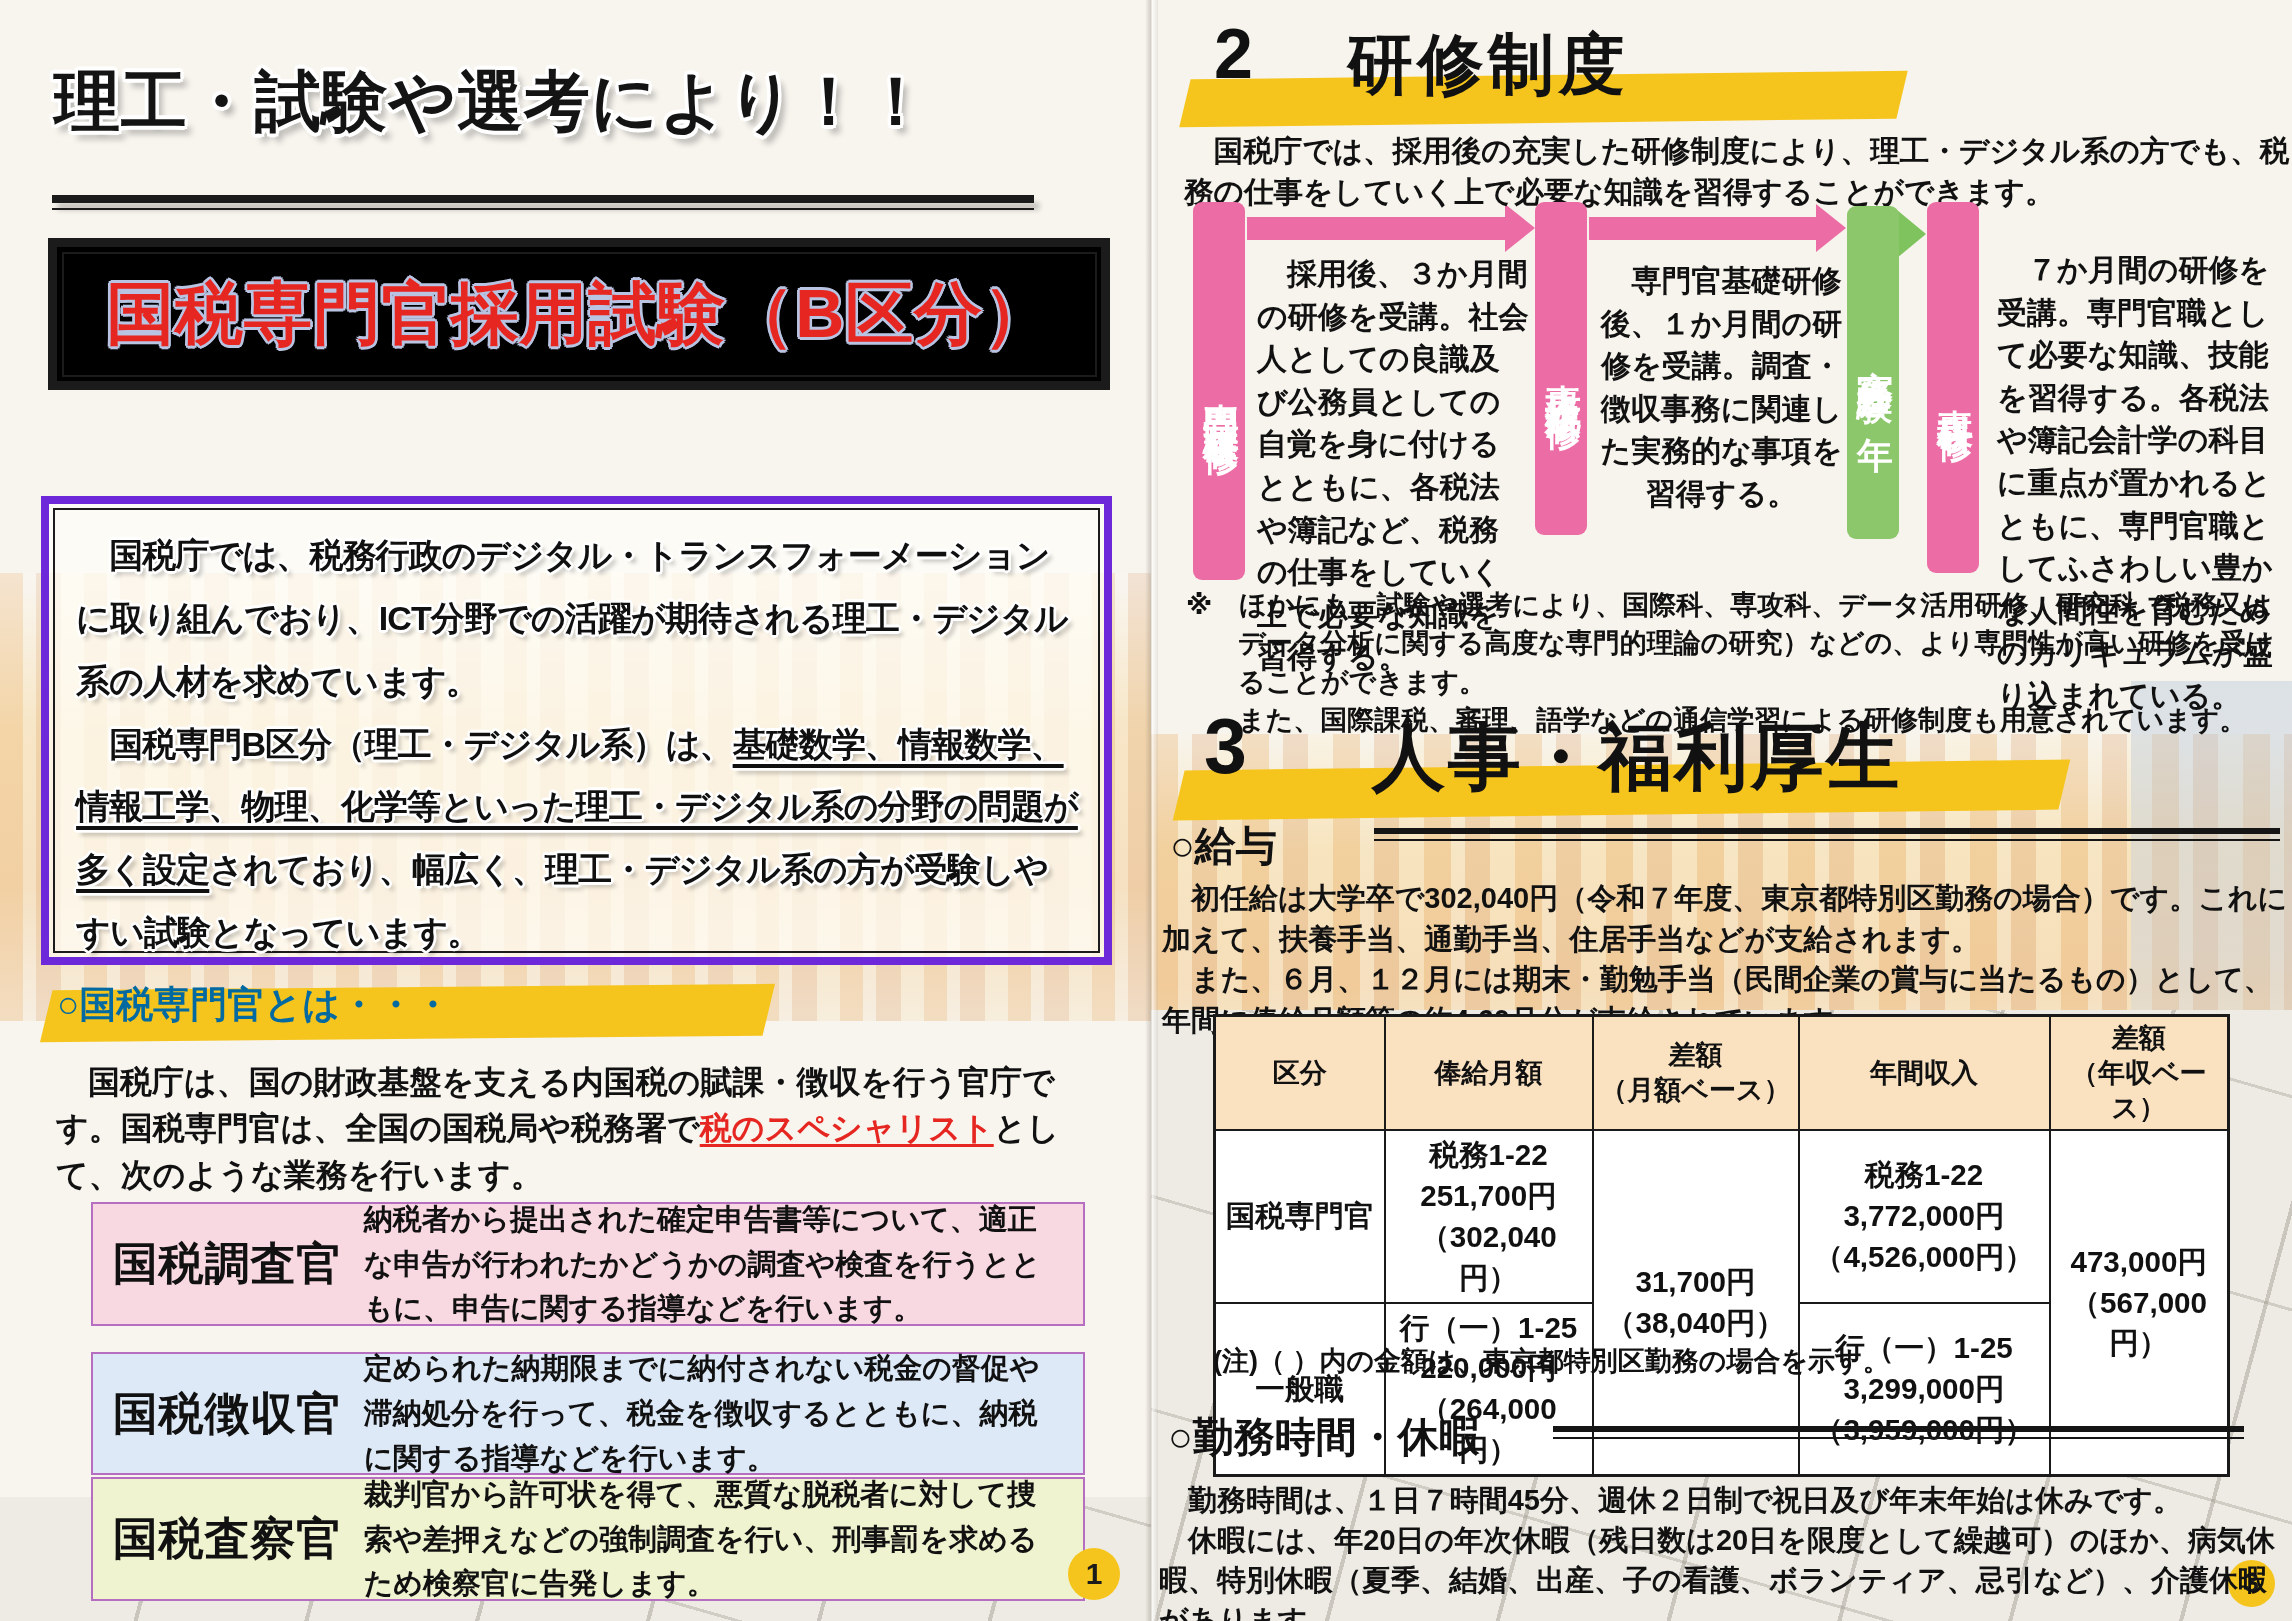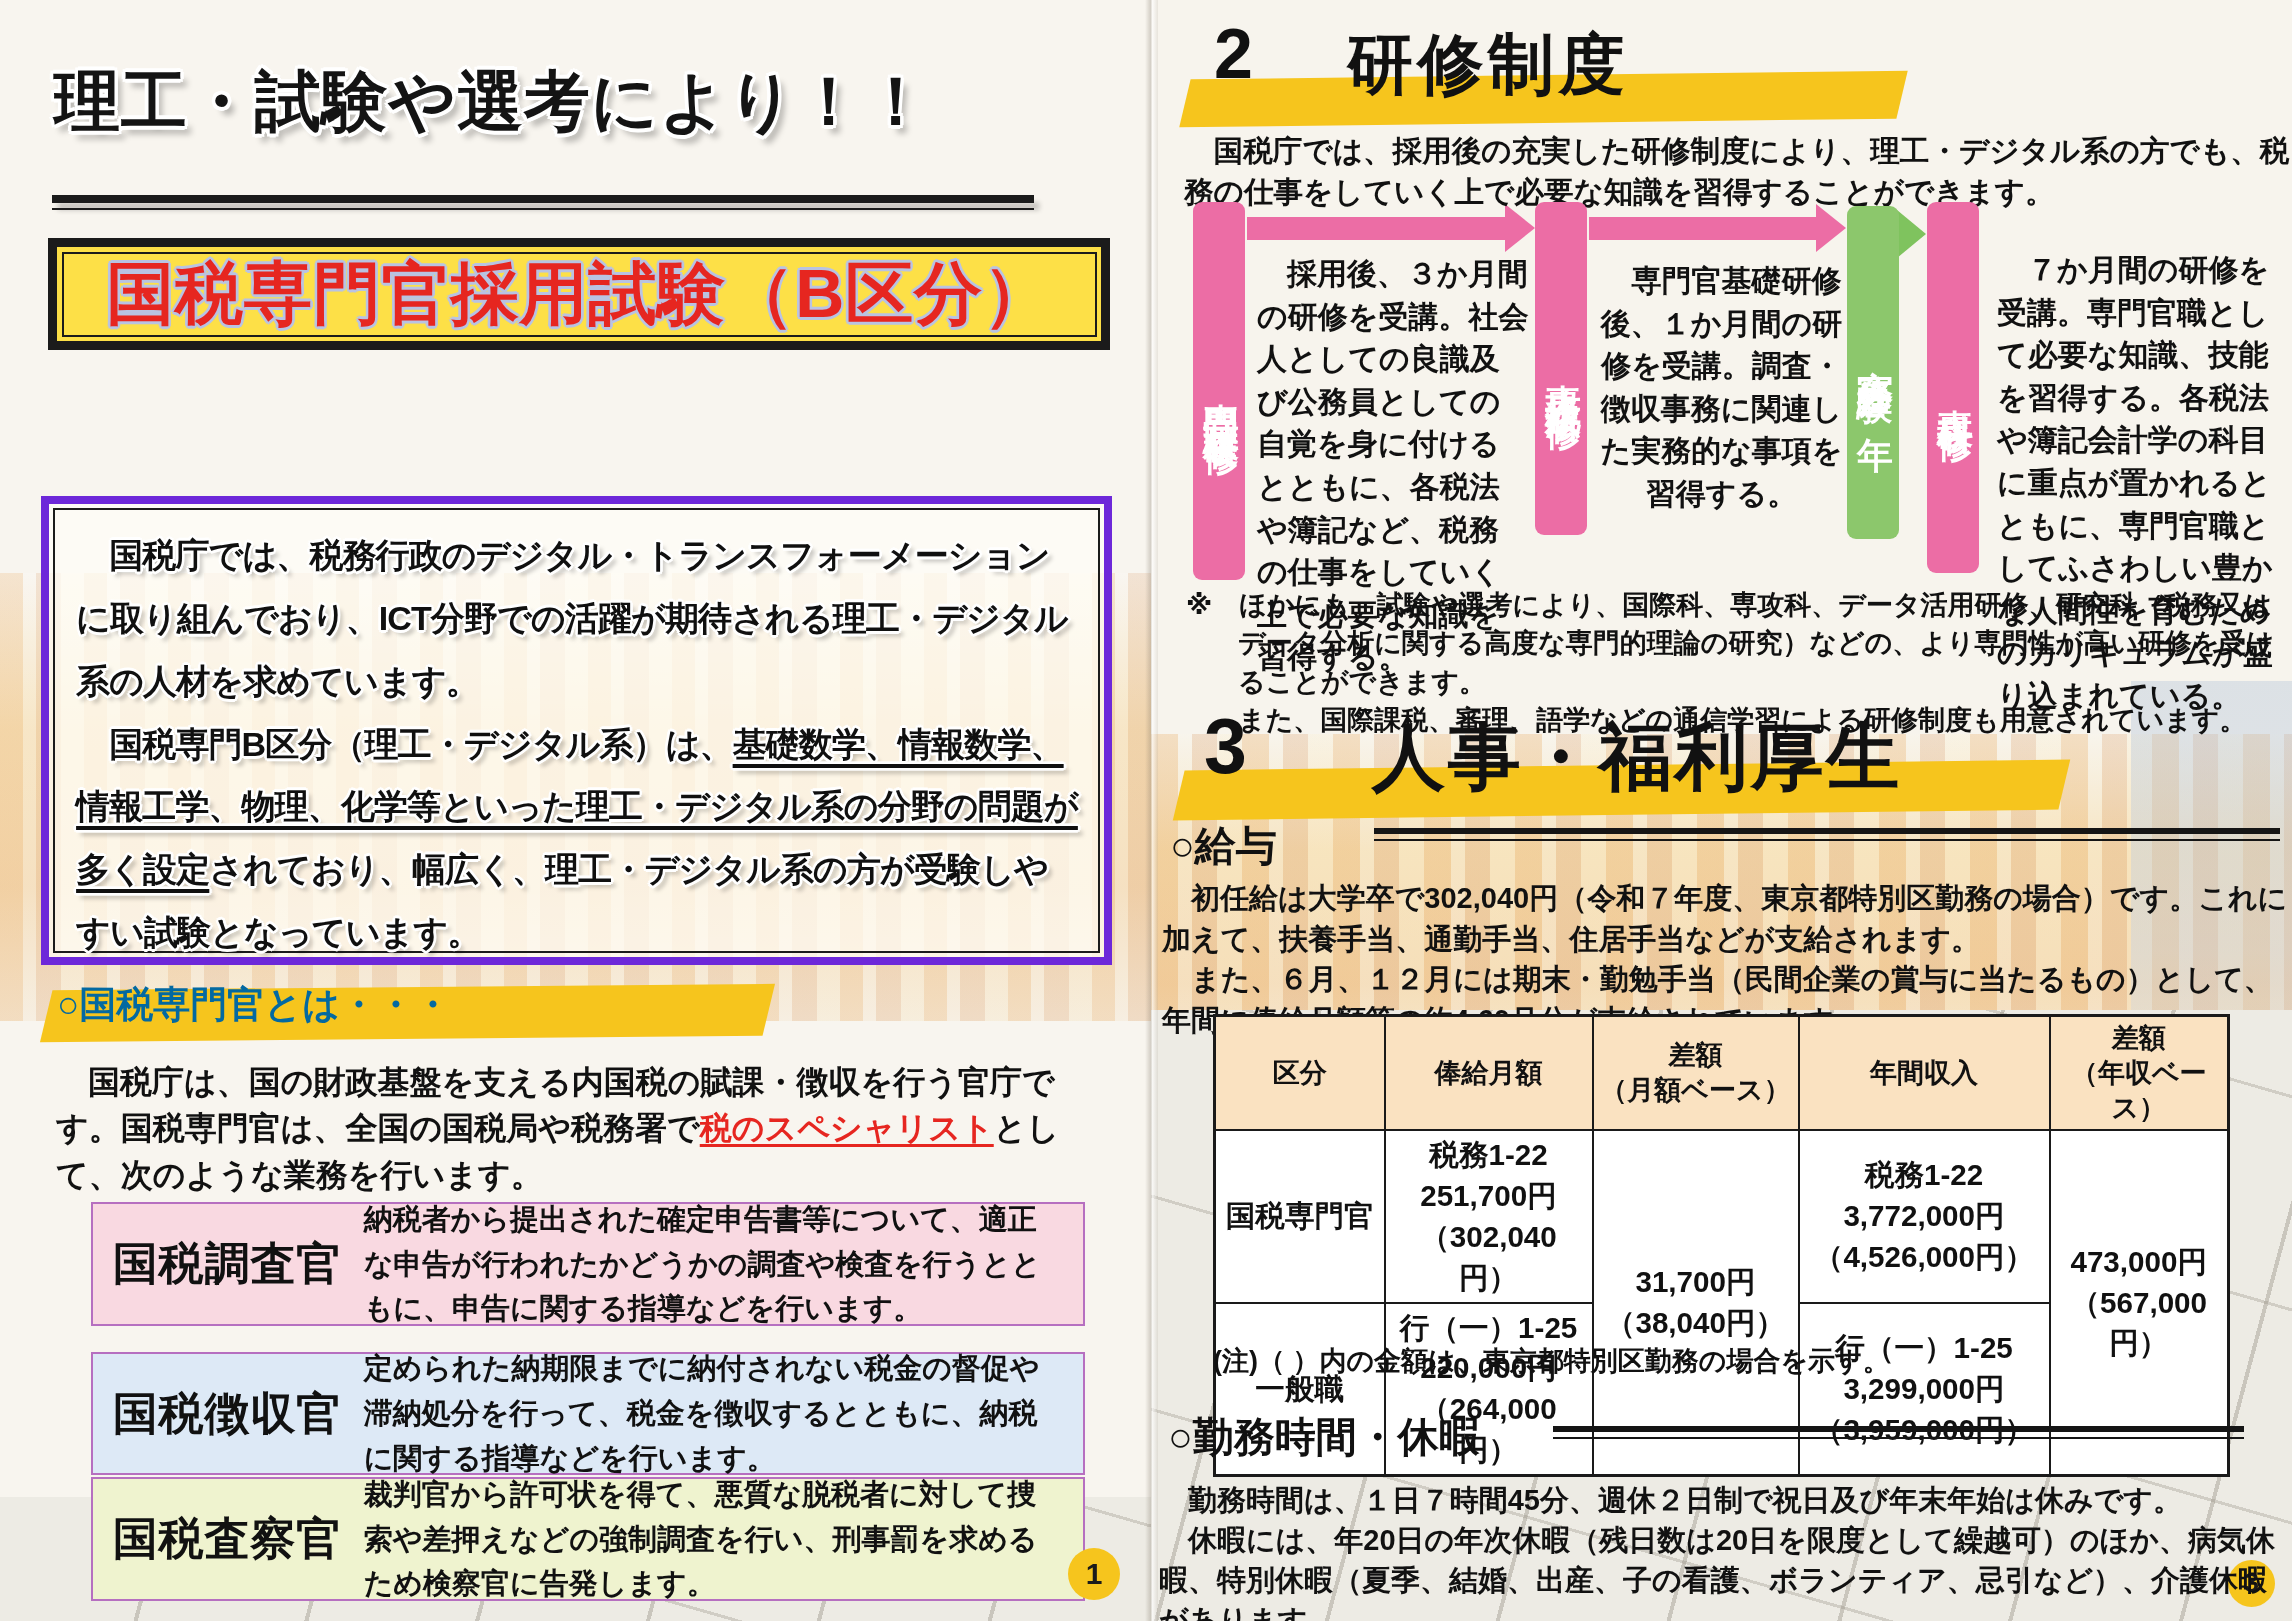--- a/index.html
+++ b/index.html
@@ -49,21 +49,21 @@
   
   .headline {
     position:absolute; left:54px; top:57px; font-size:66px; font-weight:900; letter-spacing:0.9px; color:#141414;
     text-shadow:-2.7px -2.7px 0 #fff,2.7px -2.7px 0 #fff,-2.7px 2.7px 0 #fff,2.7px 2.7px 0 #fff,3.6px 0 0 #fff,-3.6px 0 0 #fff,0 3.6px 0 #fff,0 -3.6px 0 #fff,6.3px 8px 6.3px rgba(0,0,0,.28);
     white-space:nowrap;
   }
   .headline-rule { position:absolute; left:52px; top:195px; width:982px; height:8px; background:#1b1b1b;
     box-shadow:5.4px 7.2px 5.4px rgba(0,0,0,.2); }
   .headline-rule::after { content:""; position:absolute; left:0; top:12.5px; width:100%; height:2.7px; background:#1b1b1b; }
 
-  .title-box { position:absolute; left:48px; top:238px; width:1062px; height:112px; background:#fde047; border:9px solid #1b1b1b; }
+  .title-box { position:absolute; left:48px; top:238px; width:1062px; height:152px; background:#000000; border:9px solid #1b1b1b; }
   .title-box-inner { position:absolute; inset:4.5px; border:2.7px solid #1b1b1b; display:flex; align-items:center; justify-content:center; }
   .title-text {
     font-size:68px; font-weight:900; letter-spacing:0.9px; color:#e62620; white-space:nowrap;
     text-shadow:-2.7px 0 0 #b9c3e2,2.7px 0 0 #b9c3e2,0 -2.7px 0 #b9c3e2,0 2.7px 0 #b9c3e2,-1.8px -1.8px 0 #b9c3e2,1.8px 1.8px 0 #b9c3e2,-1.8px 1.8px 0 #b9c3e2,1.8px -1.8px 0 #b9c3e2;
   }
 
   .intro-box { position:absolute; left:41px; top:496px; width:1071px; height:469px; background:rgba(255,253,247,.72); border:8px solid #6d28d9; }
   .intro-box-inner { position:absolute; inset:3.6px; border:2.7px solid #1b1b1b; padding:14.3px 19.7px 0 21.5px; }
   .intro-p {
     font-size:34px; font-weight:800; letter-spacing:-0.9px; line-height:1.85; color:#101010;

